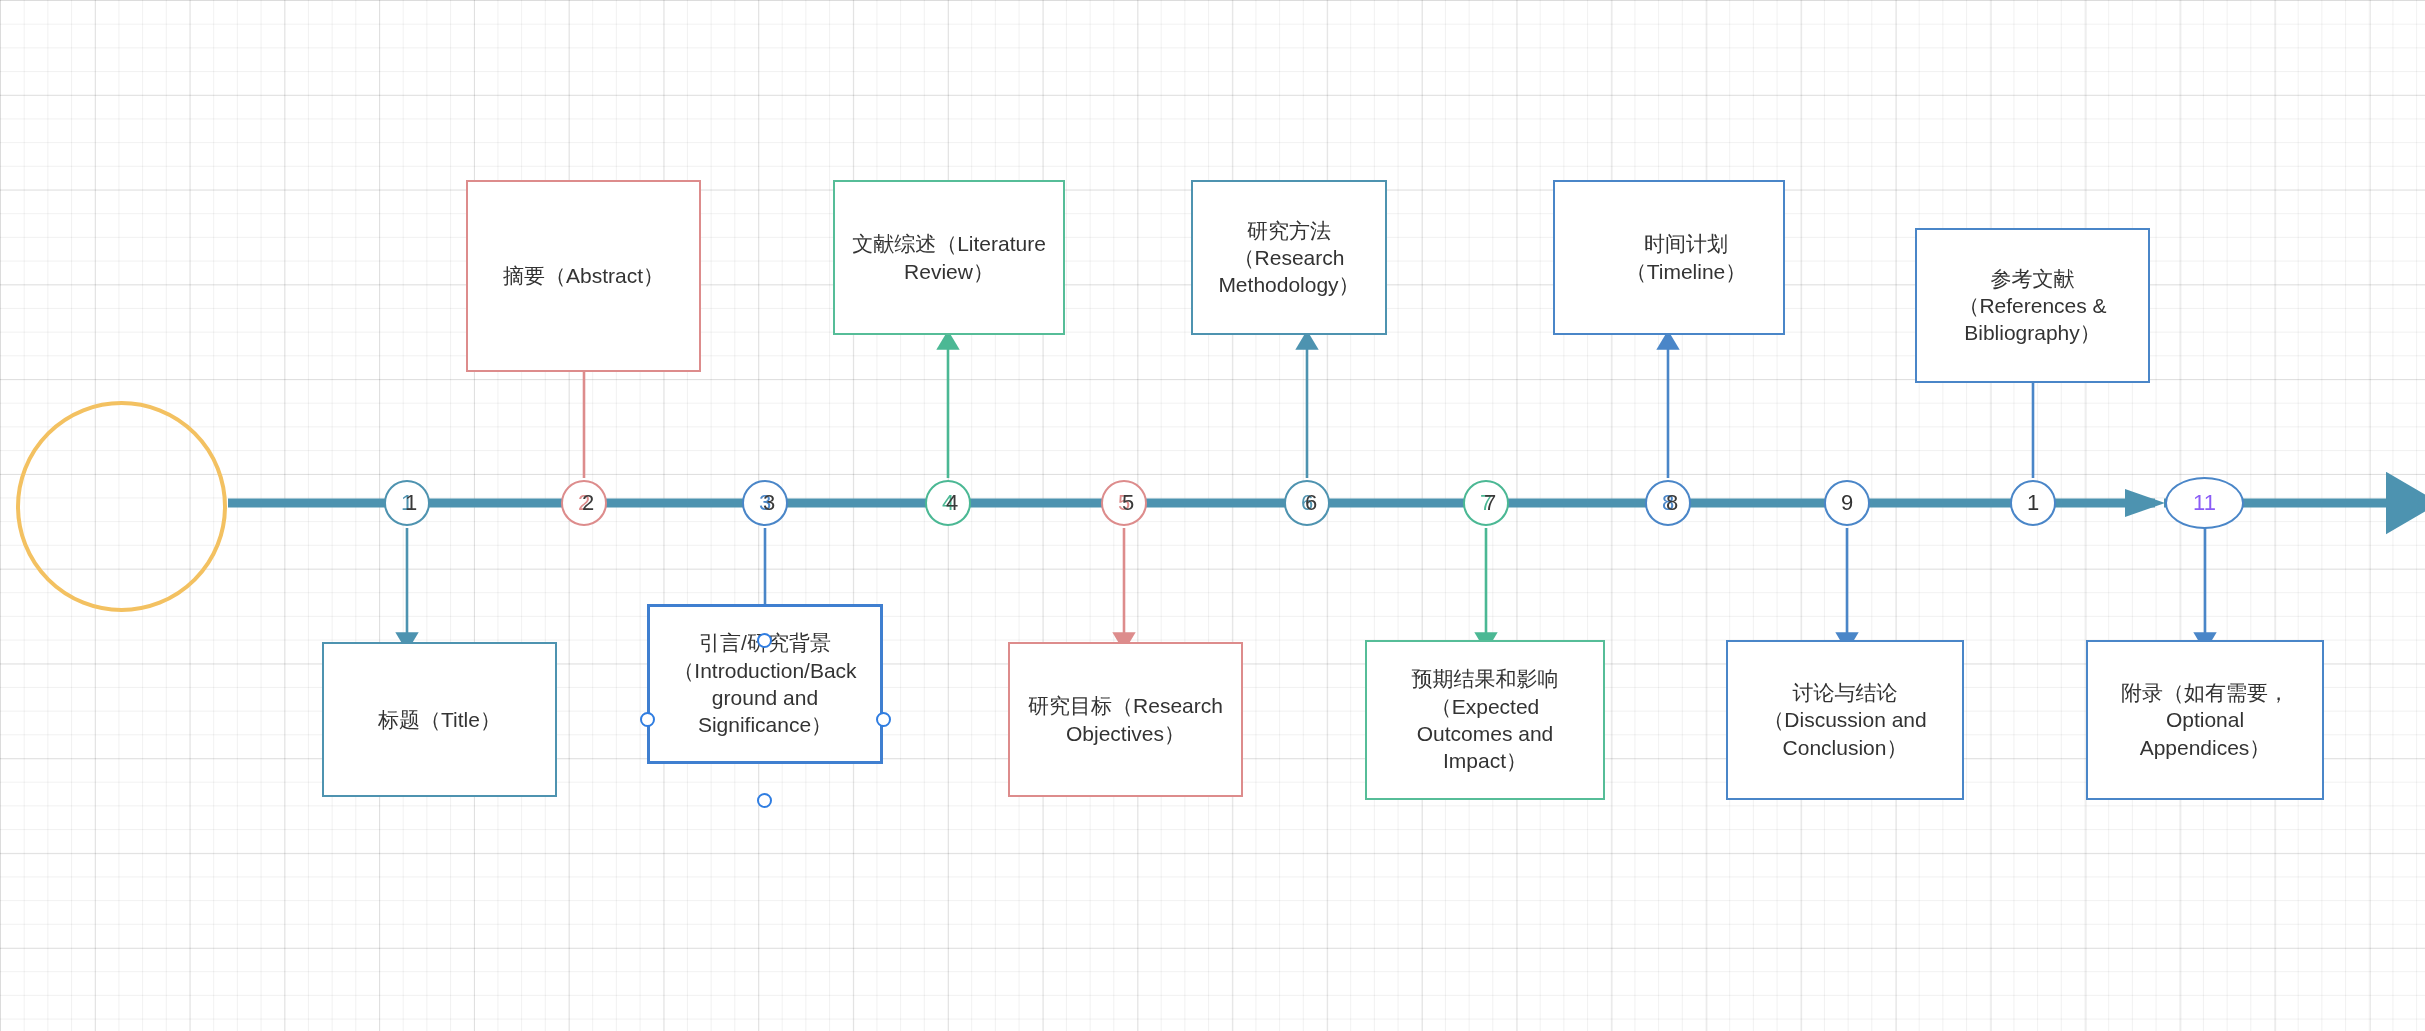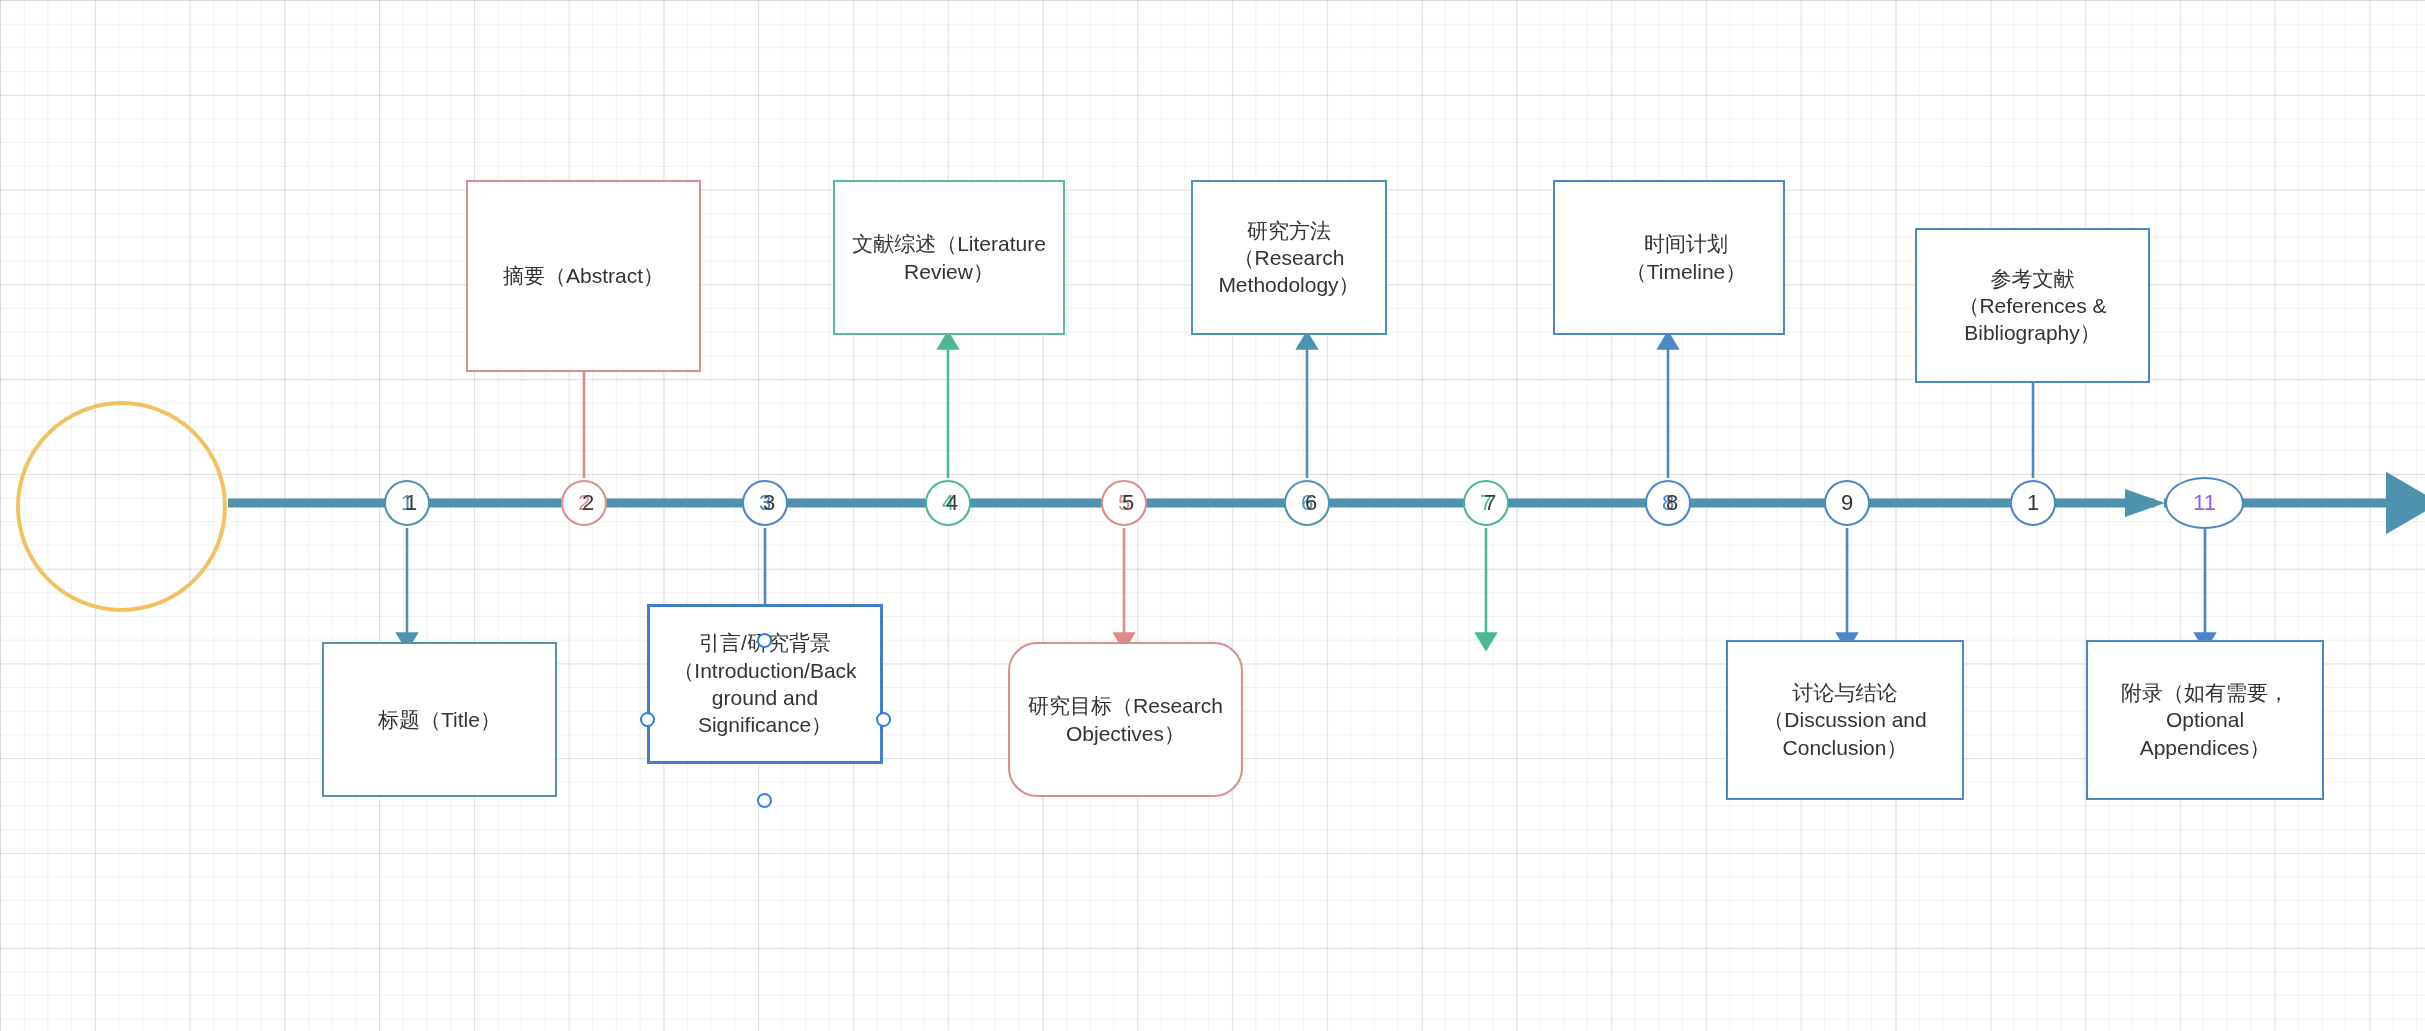--- a/index.html
+++ b/index.html
@@ -208,23 +208,27 @@
 
   <div class="box blue selected" style="left:647px; top:604px; width:236px; height:160px;">引言/研究背景
 （Introduction/Back
 ground and
 Significance）</div>
   <div class="handle" style="left:757px; top:633px;"></div>
   <div class="handle" style="left:876px; top:712px;"></div>
   <div class="handle" style="left:757px; top:793px;"></div>
   <div class="handle" style="left:640px; top:712px;"></div>
 
-  <div class="box red" style="left:1008px; top:642px; width:235px; height:155px;border-radius:29px;">研究目标（Research
+  <div class="box red" style="left:1008px; top:642px; width:235px; height:155px;">研究目标（Research
 Objectives）</div>
 
+  <div class="box green" style="left:1365px; top:640px; width:240px; height:160px;">预期结果和影响
+（Expected
+Outcomes and
+Impact）</div>
 
   <div class="box blue" style="left:1726px; top:640px; width:238px; height:160px;">讨论与结论
 （Discussion and
 Conclusion）</div>
 
   <div class="box blue" style="left:2086px; top:640px; width:238px; height:160px;">附录（如有需要，
 Optional
 Appendices）</div>
 
   <div class="marker teal dbl" style="left:384px; top:480px; width:46px; height:46px;">

